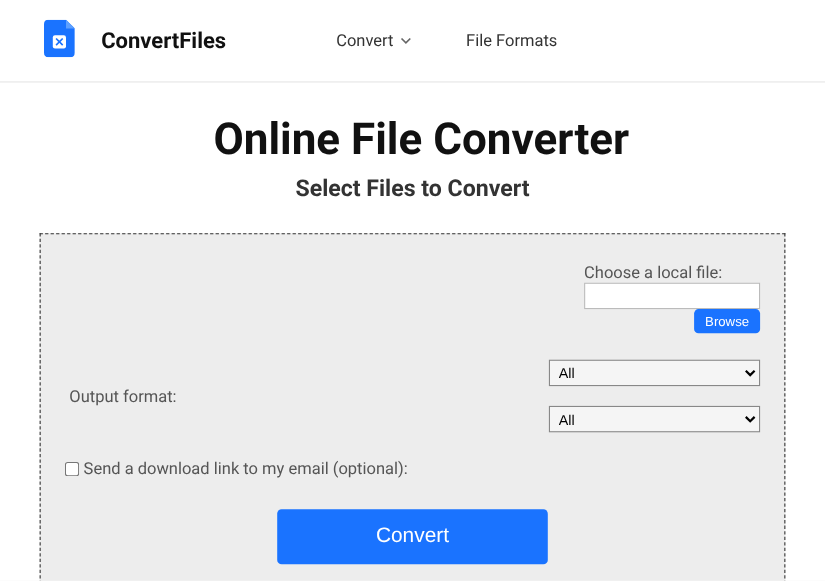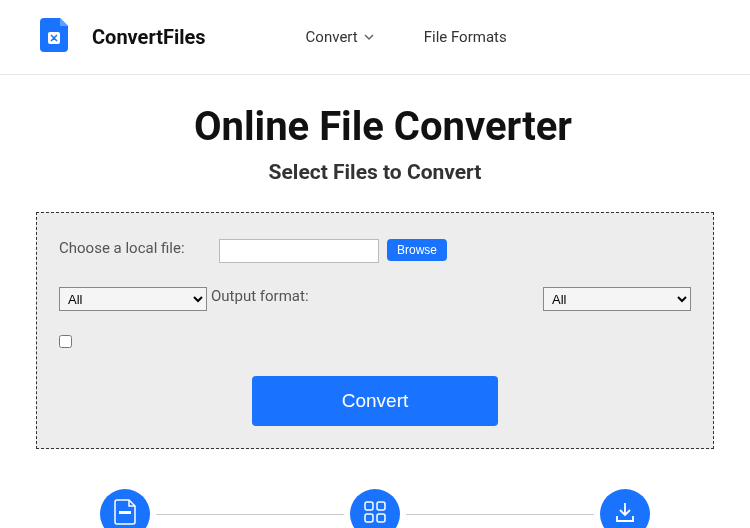--- a/index.html
+++ b/index.html
@@ -63,22 +63,23 @@
       margin-top: 10px;
     }
     .form-wrap {
       margin: 28px 36px 0 36px;
       border: 1.5px dashed #333;
       background: #ededed;
       padding: 26px 22px 22px 22px;
     }
     .row {
       display: flex;
-      align-items: flex-start;
+      align-items: flex-end;
       margin-bottom: 24px;
+      flex-direction: column;
     }
     .label {
       font-size: 15px;
       color: #555;
       width: 160px;
     }
     .file-input {
       width: 160px;
       height: 24px;
       border: 1px solid #bbb;
@@ -88,21 +89,21 @@
       margin-left: 8px;
       background: #1a73ff;
       color: #ffffff;
       border: none;
       border-radius: 4px;
       padding: 4px 10px;
       font-size: 12px;
       cursor: pointer;
     }
     .select {
-      width: 148px;
+      width: 192px;
       height: 24px;
       border: 1px solid #888;
       background: #f5f5f5;
       font-size: 13px;
       padding: 0 4px;
     }
     .out-label {
       font-size: 15px;
       color: #555;
       margin-left: 4px;
@@ -203,20 +204,21 @@
       <option>All</option>
     </select>
     <span class="out-label">Output format:</span>
     <select class="select">
       <option>All</option>
     </select>
   </div>
 
   <div class="checkbox-row">
     <input type="checkbox" class="checkbox" style="">
+    <span class="checkbox-label">Send a download link to my email (optional):</span>
   </div>
 
   <div class="convert-wrap">
     <button class="convert-btn">Convert</button>
   </div>
 </div>
 
 <div class="steps">
   <div class="step-circle">
     <span>

